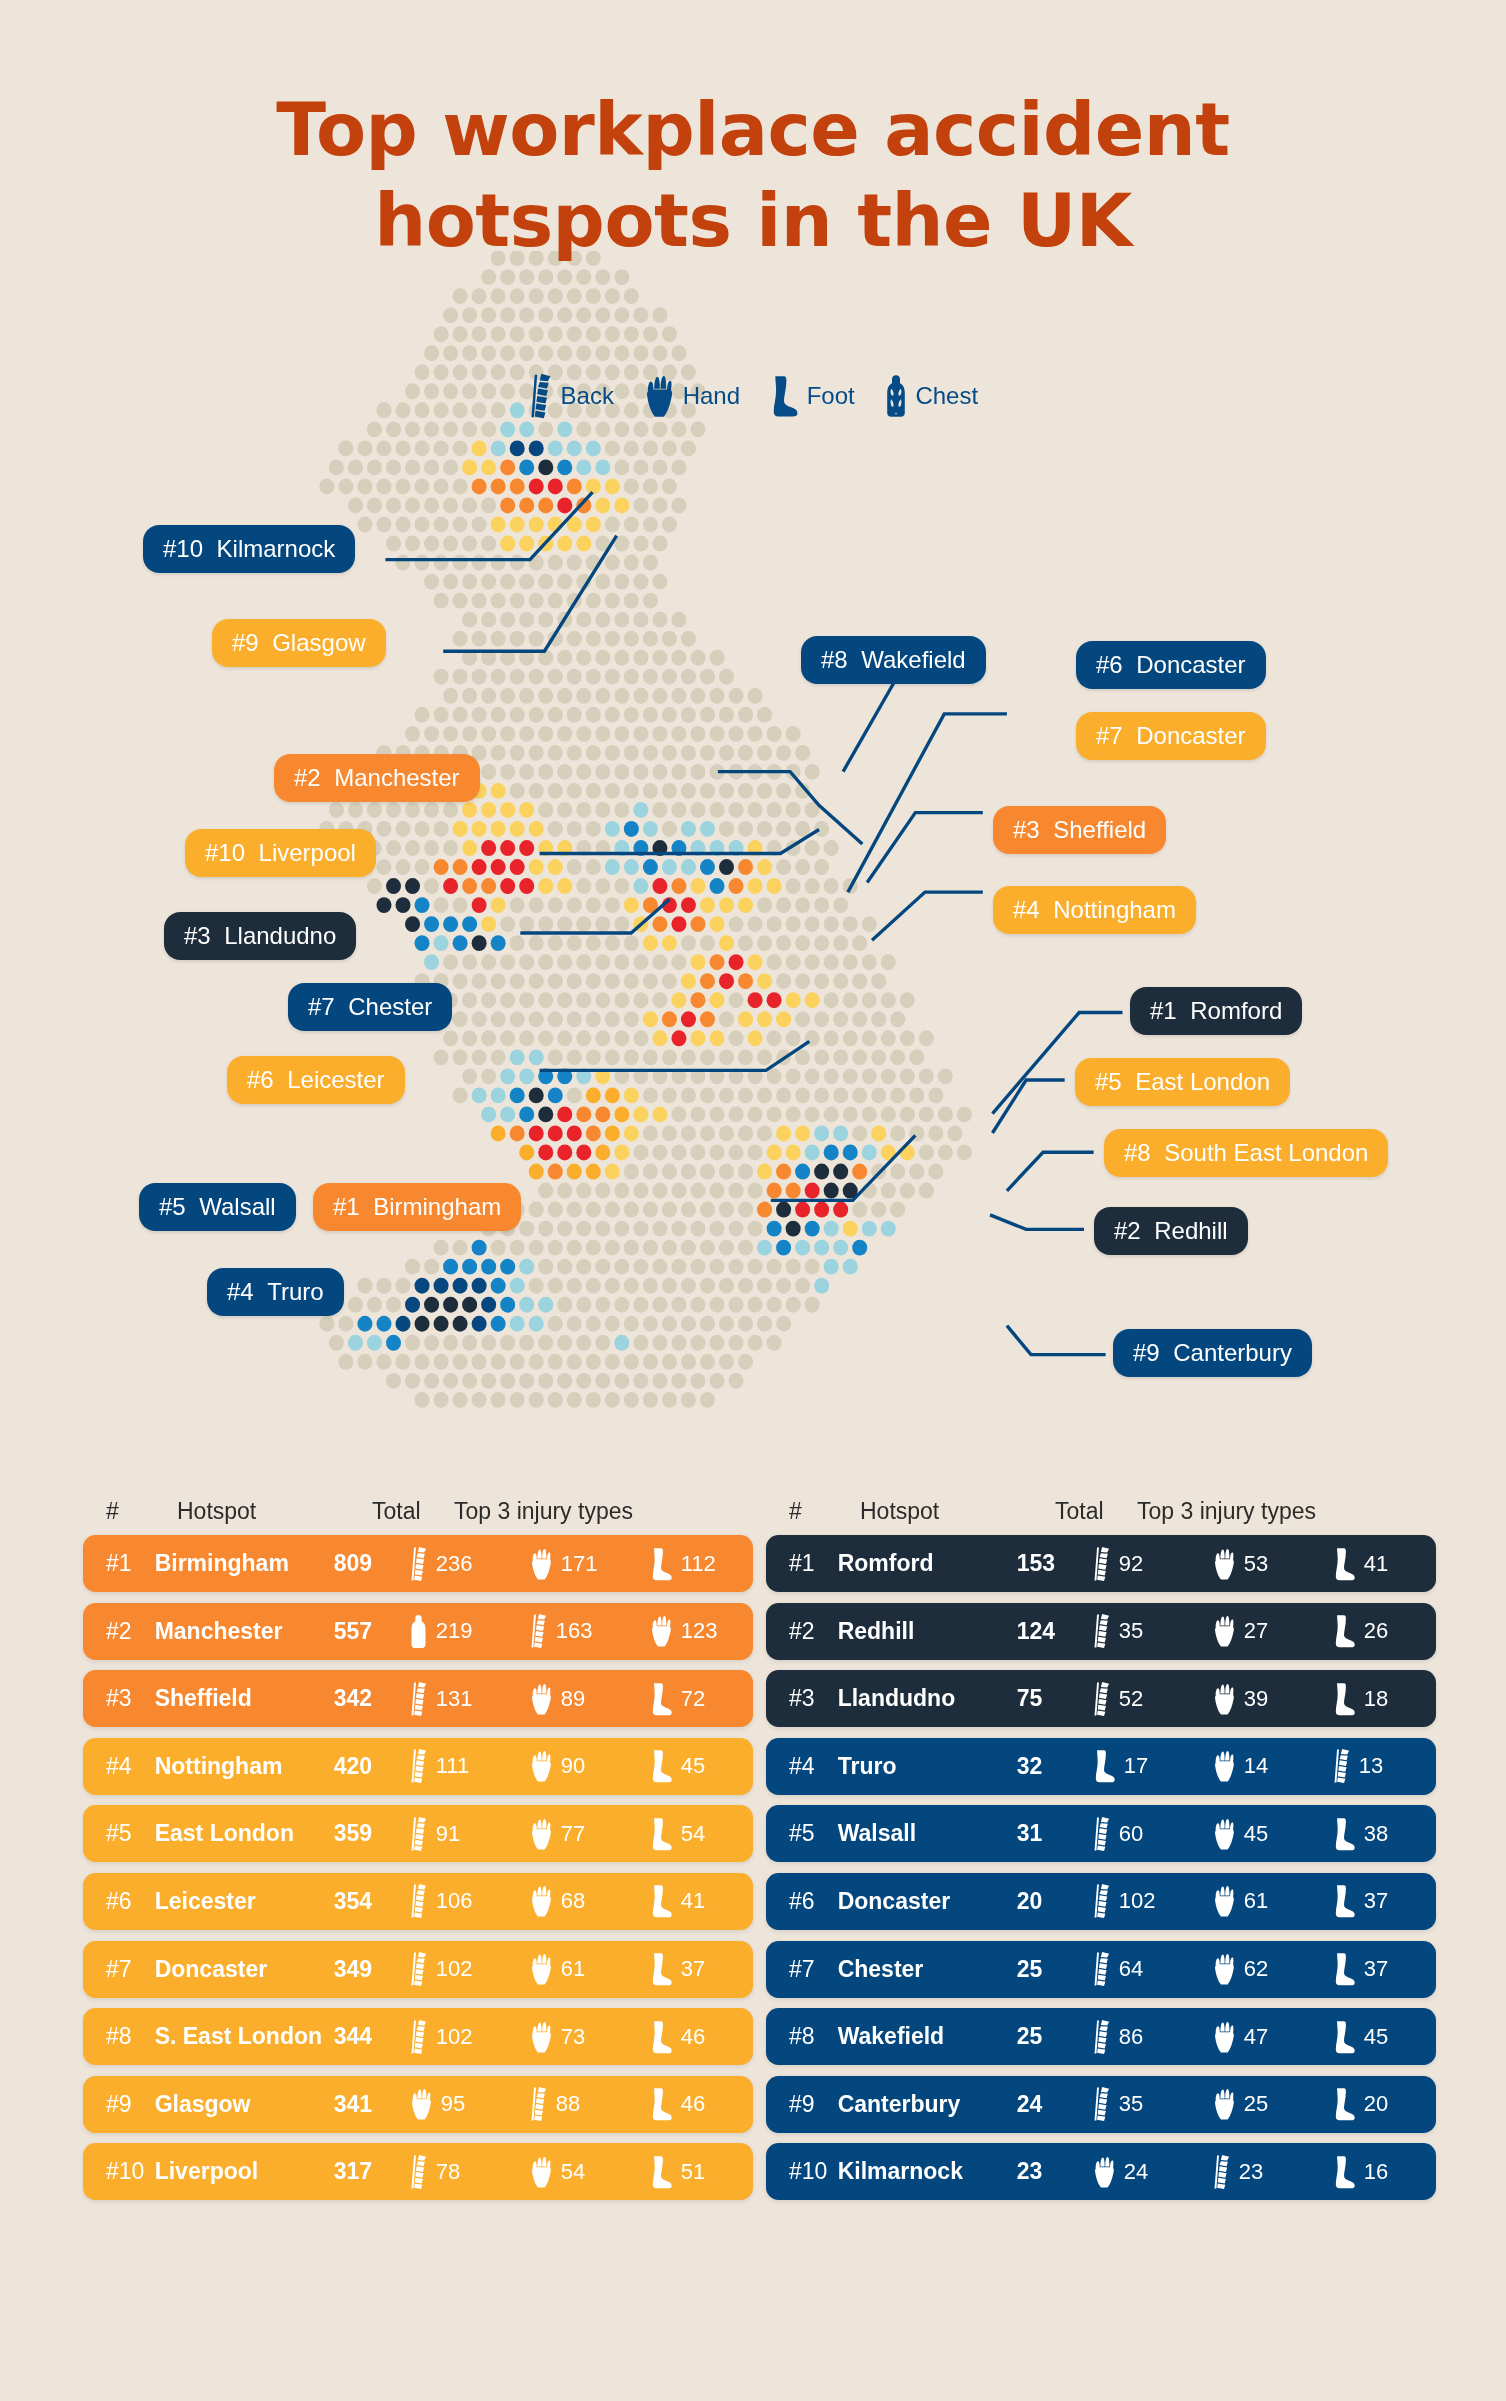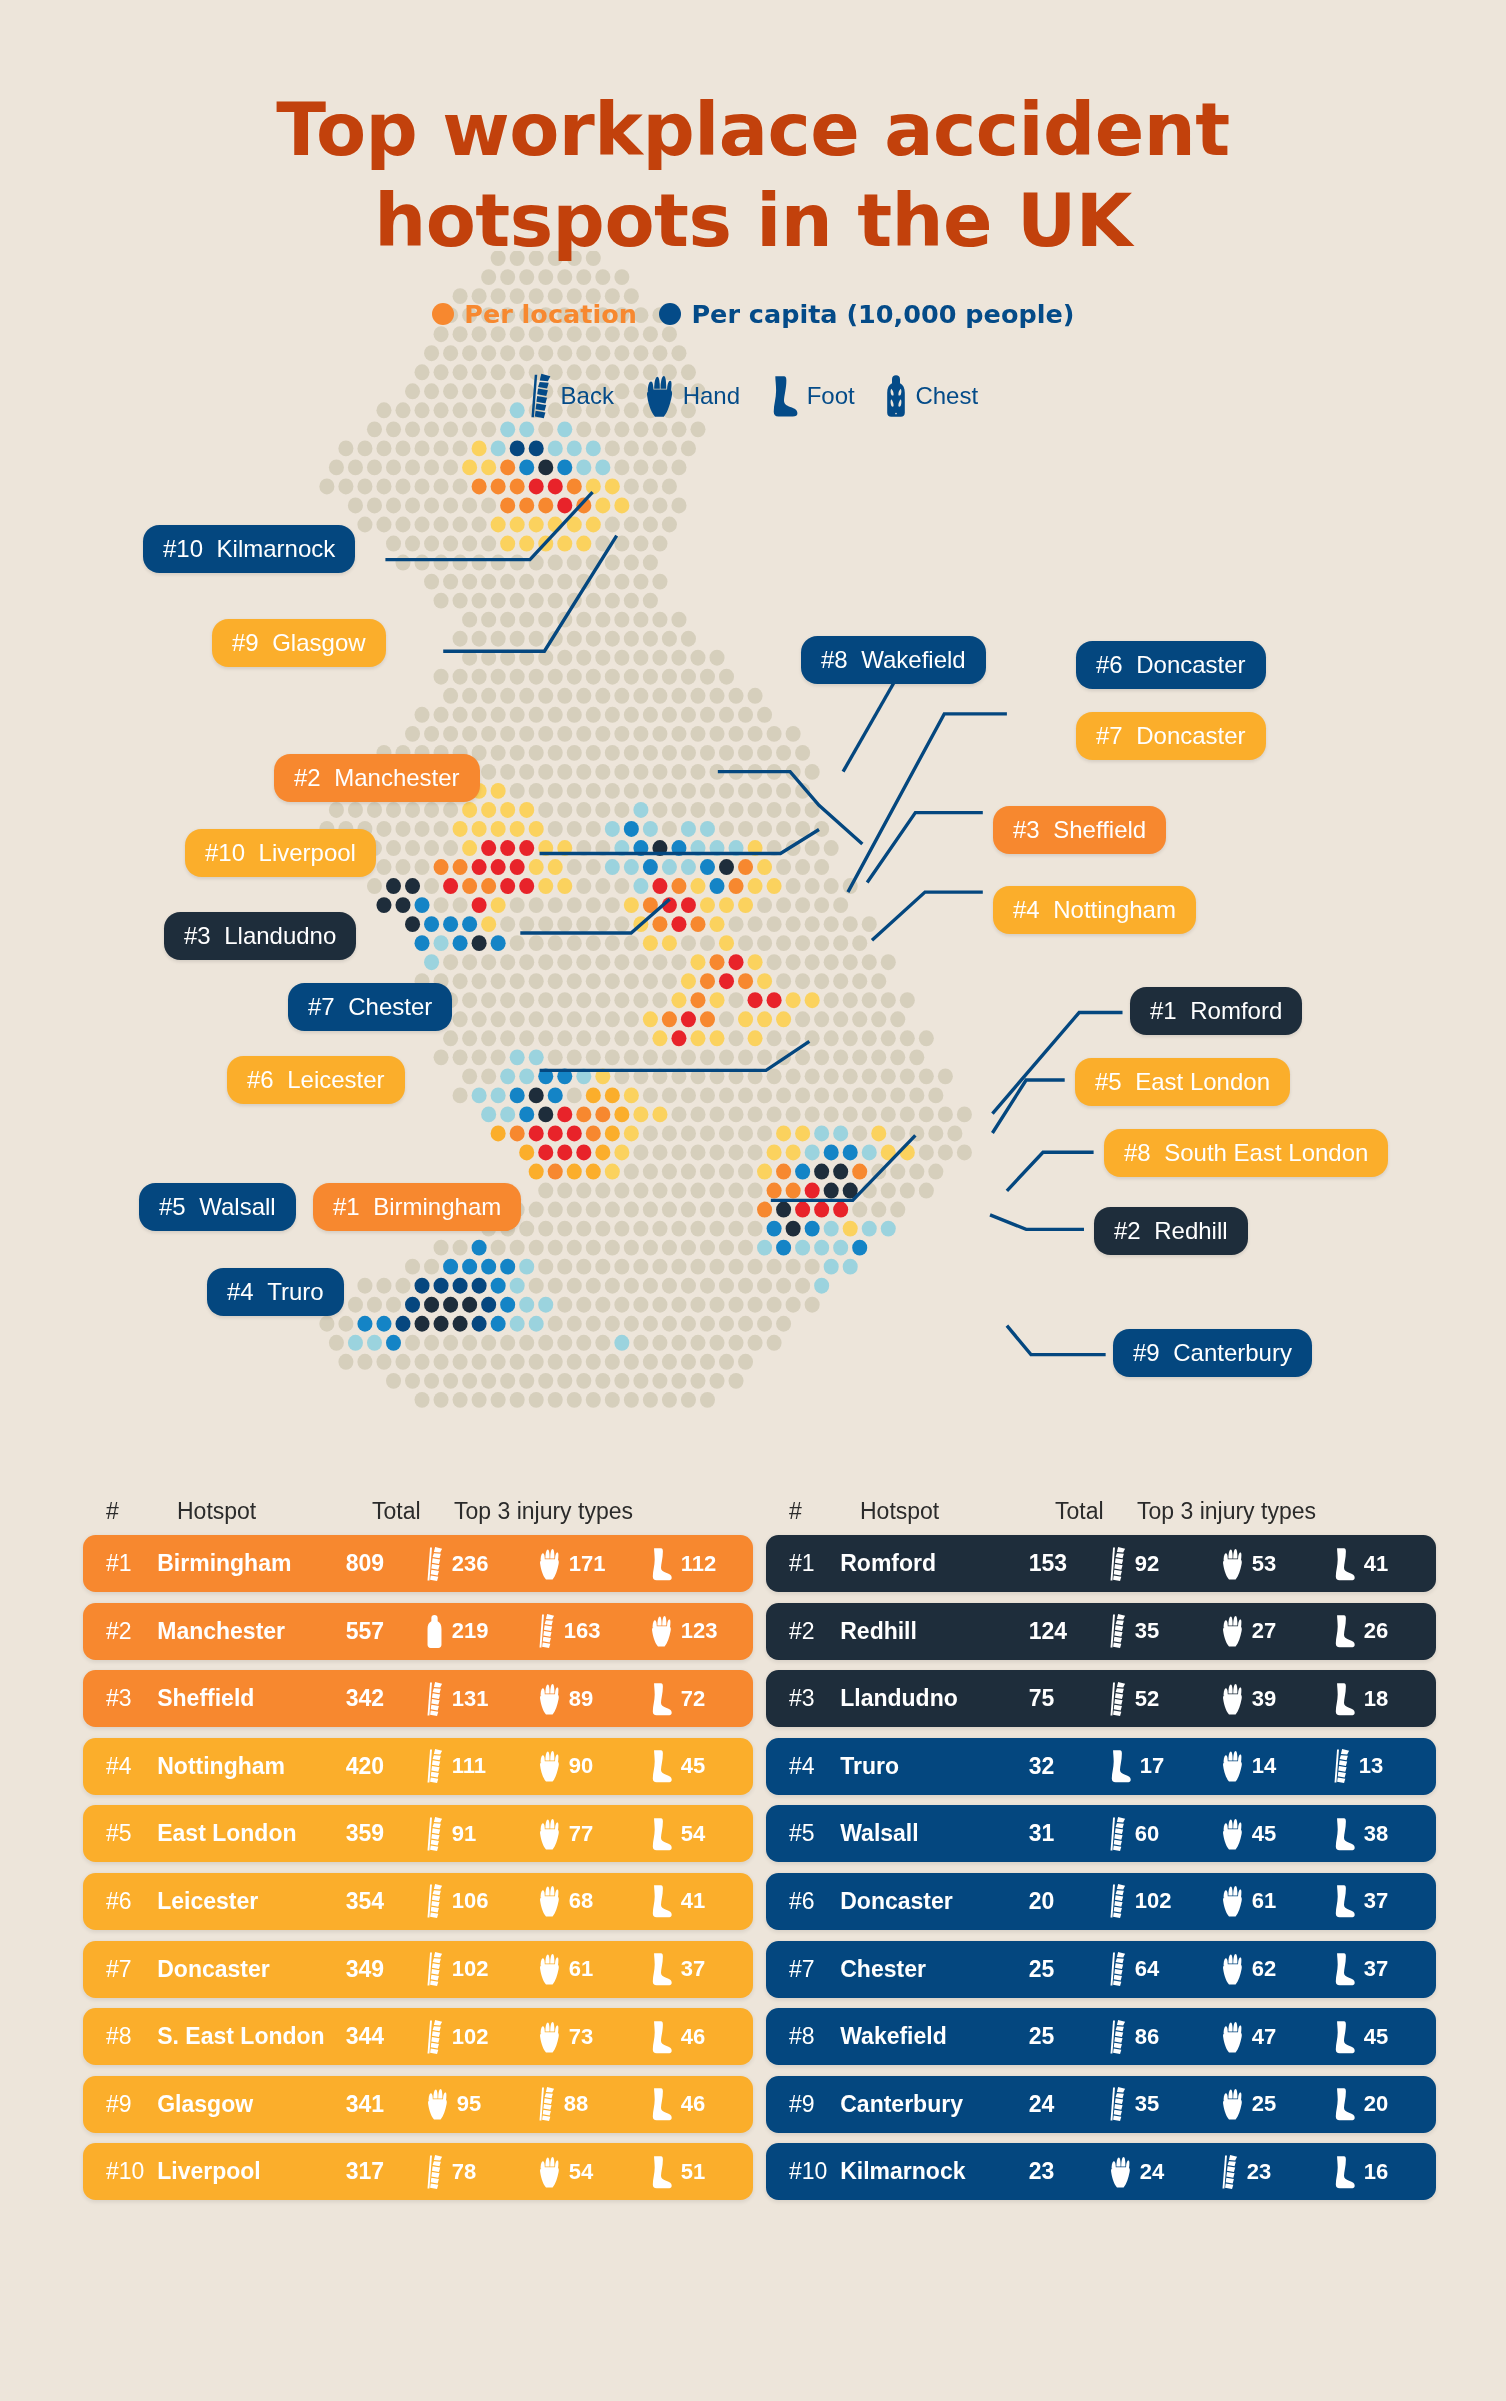--- a/index.html
+++ b/index.html
@@ -89,21 +89,21 @@
     border-radius: 12.5px;
     margin-bottom: 10.6px;
     padding-left: 23px;
     color: #ffffff;
     box-shadow: 0 1.9px 4.3px rgba(0,0,0,0.09);
   }
   .td { font-size: 23px; display: flex; align-items: center; }
   .td.c-num   { width: 53px; font-weight: normal; }
   .td.c-name  { width: 195px; font-weight: bold; }
   .td.c-total { width: 82px; font-weight: bold; }
-  .td.c-inj   { flex: 1; gap: 8px; font-weight: bold; }
+  .td.c-inj   { flex: 1; gap: 16px; }
 
   .inj-group { display: flex; align-items: center; width: 104px; }
   .inj-group svg { display: block; flex: none; }
   .inj-val { font-size: 22px; margin-left: 7.7px; color: #fff; }
 
   
   .footer { position: absolute; left: 0; bottom: 0; width: 1506px; height: 337px; z-index: 10; }
   .footer svg { display: block; }
   .logo-wrap {
     position: absolute; right: 96px; bottom: 72px; z-index: 25;
@@ -1377,30 +1377,20 @@
         <path d="M2295,2290 L2140,2290 L2090,2230"></path>
       </g>
     </svg>
   </div>
 
   <div class="title-block">
     <div class="title-line">Top workplace accident</div>
     <div class="title-line">hotspots in the UK</div>
   </div>
 
-  <div class="legend-row">
-    <div class="legend-item">
-      <span class="legend-dot orange"></span>
-      <span class="legend-label orange">Per location</span>
-    </div>
-    <div class="legend-item">
-      <span class="legend-dot blue"></span>
-      <span class="legend-label blue">Per capita (10,000 people)</span>
-    </div>
-  </div>
 
   <div class="key-row">
     <div class="key-item">
       <span>
         <svg width="25" height="46" viewBox="0 0 30 56">
             <g fill="#044B88">
           <path d="M16 1 L27 4 L24 10 L14 9 Z"></path>
               <path d="M14 11 L25 12 L23 19 L12 17 Z"></path>
           <path d="M12 19 L24 21 L22 28 L11 26 Z"></path>
               <path d="M11 28 L23 30 L21 37 L10 35 Z"></path>

